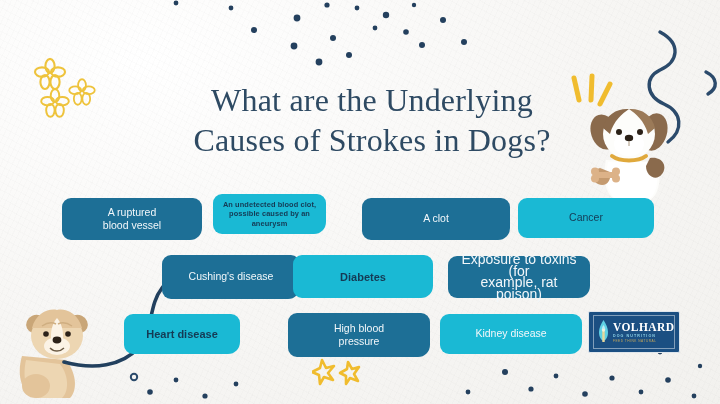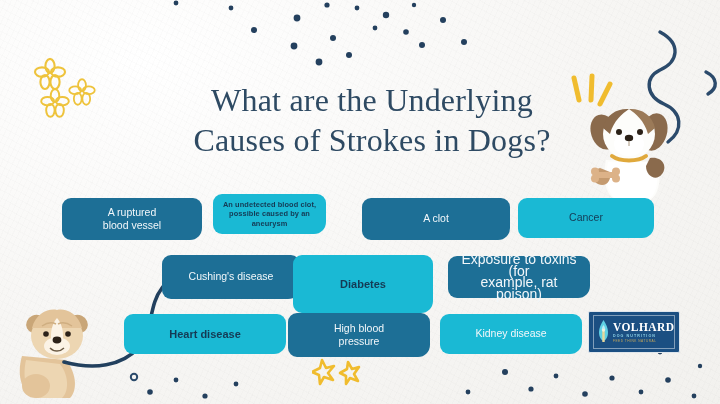--- a/index.html
+++ b/index.html
@@ -300,30 +300,30 @@
   </div>
 
   <div class="box cyan" style="left:518px;top:198px;width:136px;height:40px;text-align:center;">
     <div class="boxtext t-dark sz-reg" style="white-space:pre-line;">Cancer</div>
   </div>
 
   <div class="box dark" style="left:135px;top:255px;width:138px;height:44px;margin-left:27px;">
     <div class="boxtext t-light sz-reg" style="white-space:pre-line;">Cushing's disease</div>
   </div>
 
-  <div class="box cyan" style="left:293px;top:255px;width:140px;height:58px;">
+  <div class="box cyan" style="left:293px;top:255px;width:140px;height:43px;">
     <div class="boxtext t-dark sz-bold" style="white-space:pre-line;">Diabetes</div>
   </div>
 
   <div class="box dark" style="left:448px;top:256px;width:142px;height:42px;">
     <div class="boxtext t-light" style="white-space:pre-line;font-size:14px;line-height:11.5px;">Exposure to toxins (for
 example, rat poison)</div>
   </div>
 
-  <div class="box cyan" style="left:124px;top:314px;width:162px;height:40px;">
+  <div class="box cyan" style="left:124px;top:314px;width:116px;height:40px;">
     <div class="boxtext t-dark sz-bold" style="white-space:pre-line;">Heart disease</div>
   </div>
 
   <div class="box dark" style="left:288px;top:313px;width:142px;height:44px;">
     <div class="boxtext t-light sz-reg" style="white-space:pre-line;">High blood
 pressure</div>
   </div>
 
   <div class="box cyan" style="left:440px;top:314px;width:142px;height:40px;justify-content:center;">
     <div class="boxtext t-light sz-reg" style="white-space:pre-line;">Kidney disease</div>

